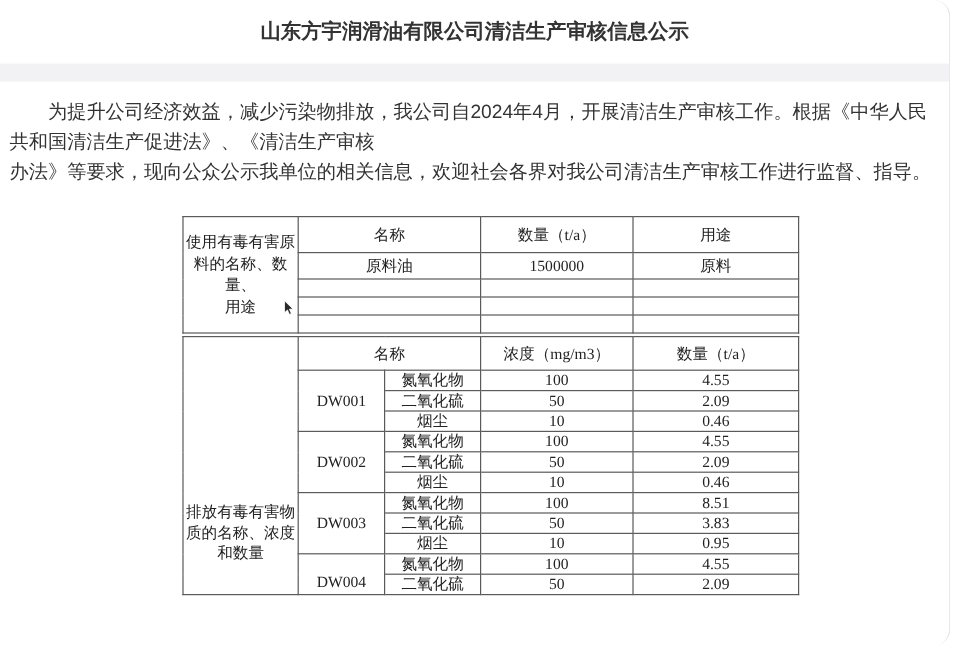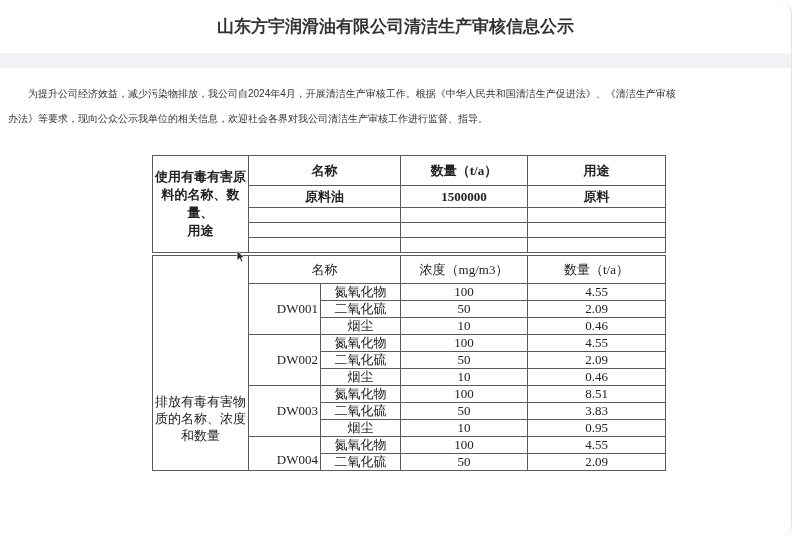--- a/index.html
+++ b/index.html
@@ -6,45 +6,45 @@
   body{
     width:800px;height:542px;overflow:hidden;background:#fff;
     font-family:"Liberation Sans","DejaVu Sans",sans-serif;color:#333;
     position:relative;
   }
   .page{width:791px;height:538px;border-right:1px solid #e4e4e8;overflow:hidden;position:relative;border-radius:14px;}
   .hdr{height:53px;display:flex;align-items:center;justify-content:center;}
   .hdr h1{margin:0;font-size:17px;font-weight:bold;color:#333;}
   .band{height:15px;background:#f2f2f4;}
   .intro{
-    margin:13px 8px 0 8px;font-size:10px;line-height:25px;color:#333;
+    margin:13px 8px 0 8px;font-size:16px;line-height:25px;color:#333;
     text-indent:2em;white-space:pre-line;
   }
   .tables{margin:21px 0 0 152px;width:513px;}
   table{
     border-collapse:collapse;table-layout:fixed;width:513px;
     font-family:"Liberation Serif","DejaVu Serif",serif;font-size:13px;color:#222;
   }
   td{
     border:1px solid #5a5a5a;text-align:center;vertical-align:middle;
     padding:0 2px;overflow:hidden;line-height:16px;
   }
-  .t2{margin-top:3px;font-weight:bold;}
+  .t2{margin-top:3px;}
   .t3{margin-top:2px;}
   .c1{width:96px;}.c2{width:152px;}.c3{width:127px;}.c4{width:138px;}
   .c2a{width:72px;}.c2b{width:80px;}
   .t1 tr{height:25px;}
   .t2 .rh{height:30px;}
   .t2 .rd{height:22px;margin-top:40px;}
   .t2 .re{height:15px;}
   .t3 .rh{height:28px;}
   .t3 .rd{height:17px;}
   .seclabel{white-space:pre-line;line-height:18px;font-size:13px;}
   .seclabel.emis{vertical-align:bottom;padding-bottom:26px;line-height:17px;}
-  .code{font-size:13px;text-align:right;}
+  .code{font-size:13px;}
   .va-bottom{vertical-align:bottom;padding-bottom:2px;}
   .cursor{position:absolute;left:236px;top:250px;width:9px;height:13px;}
 </style>
 </head>
 <body>
 
 <div class="page">
 
   <div class="hdr">
     <h1>山东方宇润滑油有限公司清洁生产审核信息公示</h1>

